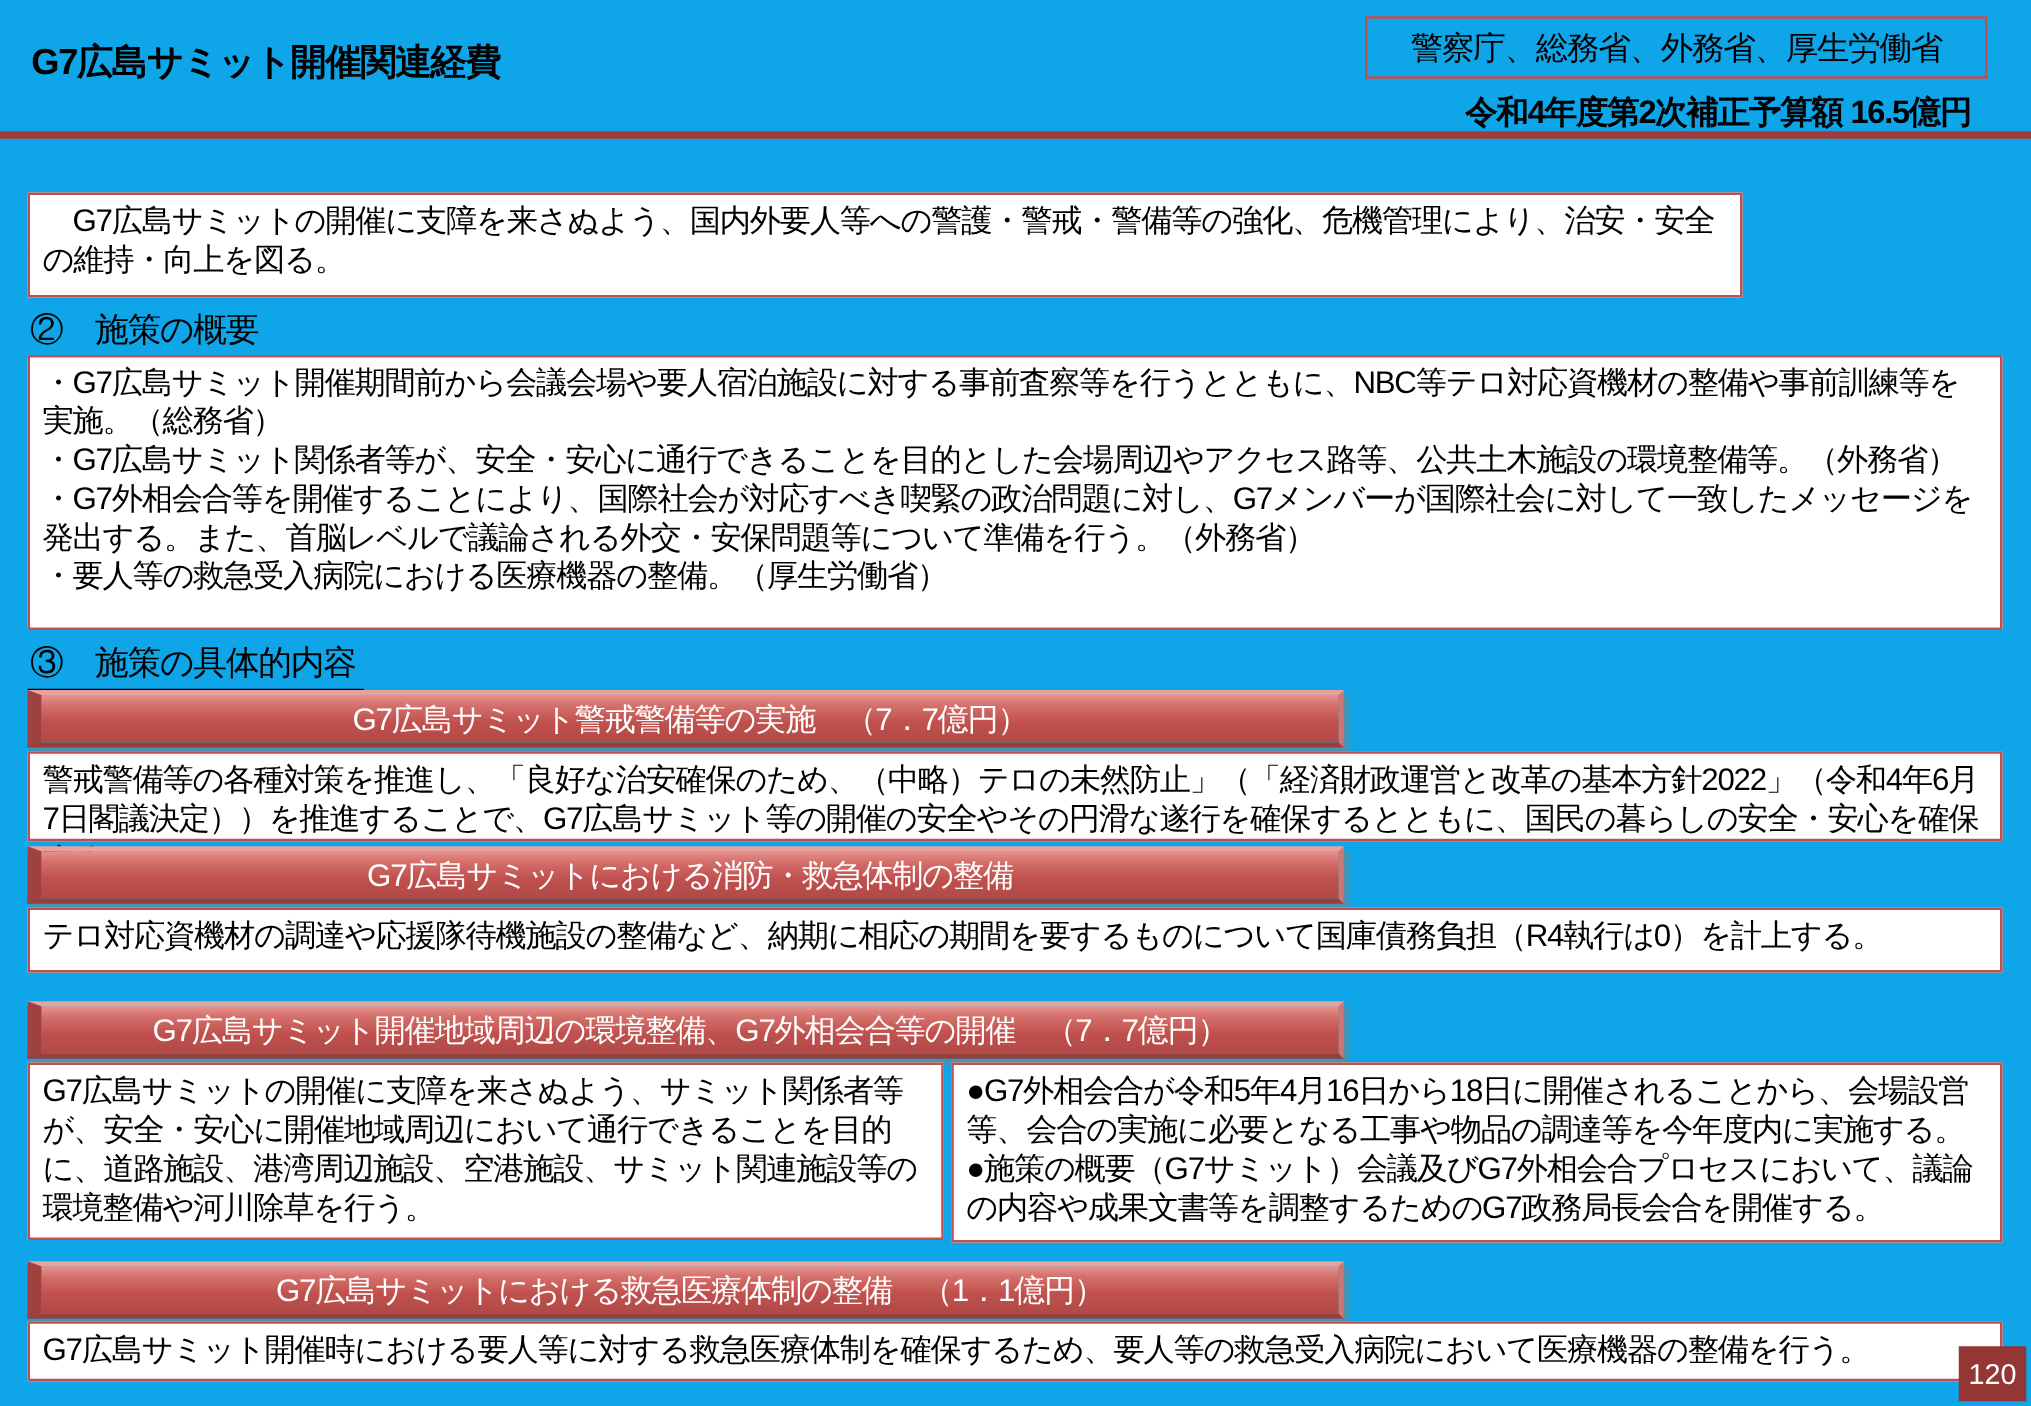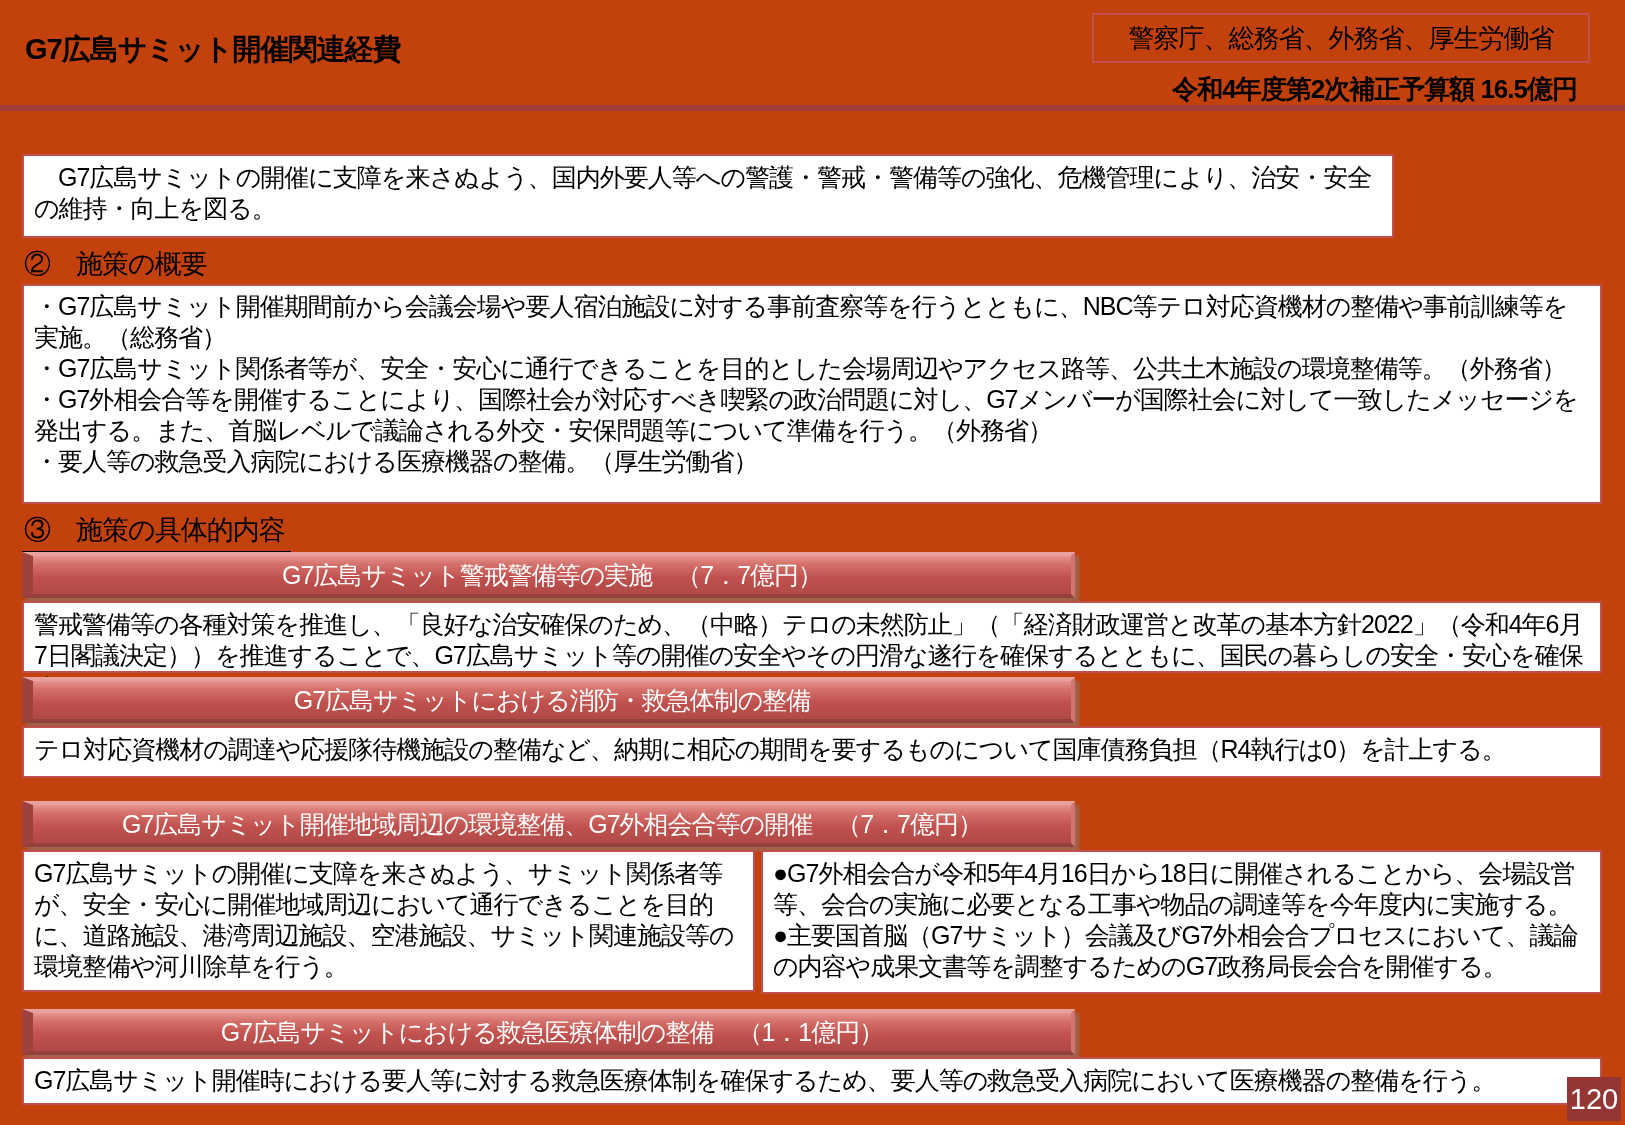--- a/index.html
+++ b/index.html
@@ -1,18 +1,18 @@
 <!DOCTYPE html>
 <html><head>
 <meta charset="utf-8">
 <style>
   * { margin:0; padding:0; box-sizing:border-box; }
   html,body { background:#fff; }
   .page {
-    position:relative; width:1625px; height:1125px; background:#c2410c;
+    position:relative; width:1625px; height:1125px; background:#0ea5e9;
     font-family:"Liberation Sans", sans-serif; color:#000; overflow:hidden;
   }
   .title {
     position:absolute; left:25px; top:30px; font-size:29px; font-weight:bold;
     letter-spacing:-1px;
   }
   .ministries-box {
     position:absolute; left:1092px; top:13px; width:498px; height:50px;
     border:2px solid #c0504d; display:flex; align-items:center; justify-content:center;
     font-size:26px; letter-spacing:-1px;
@@ -39,21 +39,21 @@
     position:absolute; height:46px; color:#fff; font-size:25px; letter-spacing:-1px;
     display:flex; align-items:center; justify-content:center; text-align:center;
     background:linear-gradient(180deg,#e6938f 0%, #d4706b 22%, #c0504d 58%, #b04a47 100%);
     border-left:11px solid #9e4240; border-top:4px solid #e7a29e;
     border-bottom:4px solid #94403d; border-right:4px solid #cf7672;
     box-shadow:4px 4px 3px rgba(130,130,130,0.55);
   }
   .bullet { display:block; }
   .page-num {
     position:absolute; left:1567px; top:1077px; width:54px; height:44px;
-    background:#943634; color:#fff; font-size:29px;
+    background:#943634; color:#fff; font-size:23px;
     display:flex; align-items:center; justify-content:center;
   }
 </style>
 </head>
 <body>
 
 <div class="page">
 
   <div class="title">G7広島サミット開催関連経費</div>
 
@@ -101,21 +101,21 @@
   </div>
 
   <div class="banner" style="left:22px; top:801px; width:1053px;">
     <span>G7広島サミット開催地域周辺の環境整備、G7外相会合等の開催　（7．7億円）</span>
   </div>
   <div class="txt-box" style="left:22px; top:850px; width:733px; height:142px;">
     <span>G7広島サミットの開催に支障を来さぬよう、サミット関係者等が、安全・安心に開催地域周辺において通行できることを目的に、道路施設、港湾周辺施設、空港施設、サミット関連施設等の環境整備や河川除草を行う。</span>
   </div>
   <div class="txt-box" style="left:761px; top:850px; width:841px; height:144px;">
     <span class="bullet">●G7外相会合が令和5年4月16日から18日に開催されることから、会場設営等、会合の実施に必要となる工事や物品の調達等を今年度内に実施する。</span>
-    <span class="bullet">●主要国首脳（G7サミット）会議及びG7外相会合プロセスにおいて、議論の内容や成果文書等を調整するためのG7政務局長会合を開催する。</span>
+    <span class="bullet">●施策の概要（G7サミット）会議及びG7外相会合プロセスにおいて、議論の内容や成果文書等を調整するためのG7政務局長会合を開催する。</span>
   </div>
 
   <div class="banner" style="left:22px; top:1009px; width:1053px;">
     <span>G7広島サミットにおける救急医療体制の整備　（1．1億円）</span>
   </div>
   <div class="txt-box" style="left:22px; top:1057px; width:1580px; height:48px;">
     <span>G7広島サミット開催時における要人等に対する救急医療体制を確保するため、要人等の救急受入病院において医療機器の整備を行う。</span>
   </div>
 
   <div class="page-num">

